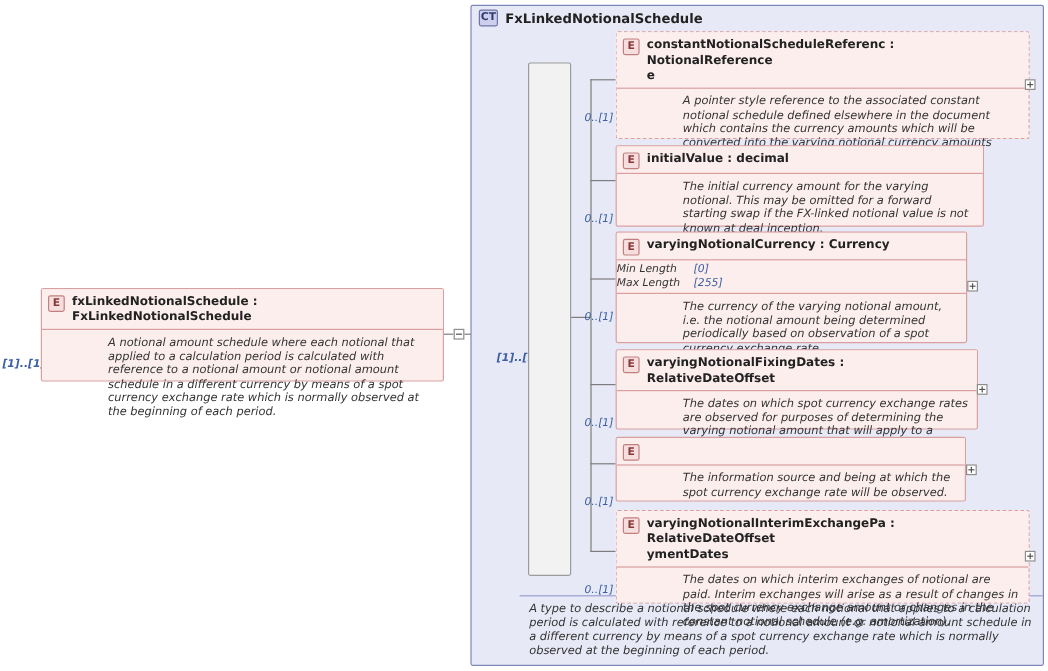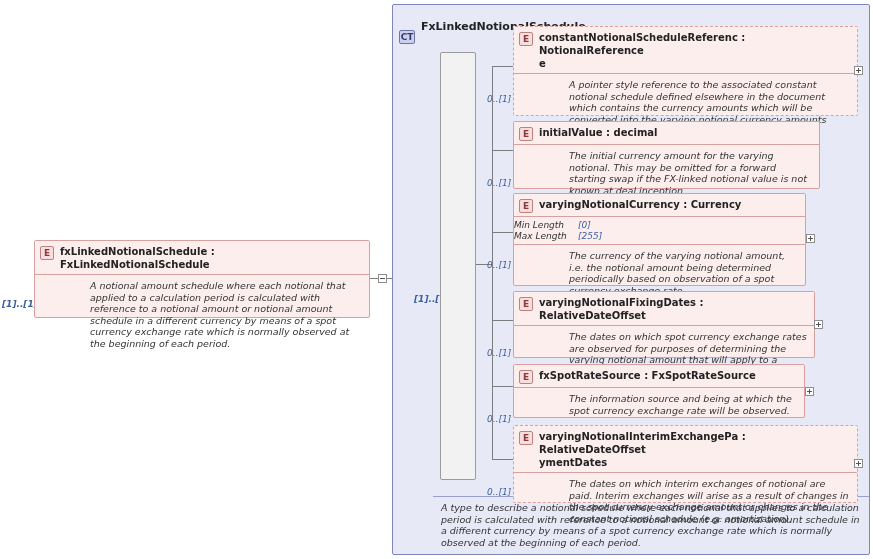--- a/index.html
+++ b/index.html
@@ -119,21 +119,20 @@
     box-sizing: border-box;
     border: 1px solid #6d74a8;
     background: #ccd0ec;
     color: #333a70;
     font-size: 9px;
     font-weight: bold;
     line-height: 12px;
     text-align: center;
     border-radius: 2px;
     margin-right: 6px;
-    margin-top: 22px;
   }
   .ct-title {
     font-size: 11px;
     font-weight: bold;
     color: #222;
   }
   .ct-footer {
     position: absolute;
     left: 0;
     right: 0;
@@ -312,21 +311,20 @@
     </div>
     <div class="elem-desc">The dates on which spot currency exchange rates are observed for purposes of determining the varying notional amount that will apply to a calculation period.</div>
   </div>
   <div class="plus-box" style="left:814px; top:320px;"></div>
 
   <div class="line-h" style="left:492px; top:386px; width:21px;"></div>
   <div class="card" style="left:487px; top:376px;">0..[1]</div>
   <div class="elem-box" style="left:513px; top:364px; width:292px; height:54px;">
     <div class="elem-head">
       <span class="e-badge">E</span>
-      <span class="elem-title">fxSpotRateSource  :  FxSpotRateSource</span>
     </div>
     <div class="elem-desc">The information source and being at which the spot currency exchange rate will be observed.</div>
   </div>
   <div class="plus-box" style="left:805px; top:387px;"></div>
 
   <div class="line-h" style="left:492px; top:459px; width:21px;"></div>
   <div class="card" style="left:487px; top:449px;">0..[1]</div>
   <div class="elem-box dashed" style="left:513px; top:425px; width:345px; height:78px;">
     <div class="elem-head">
       <span class="e-badge">E</span>

